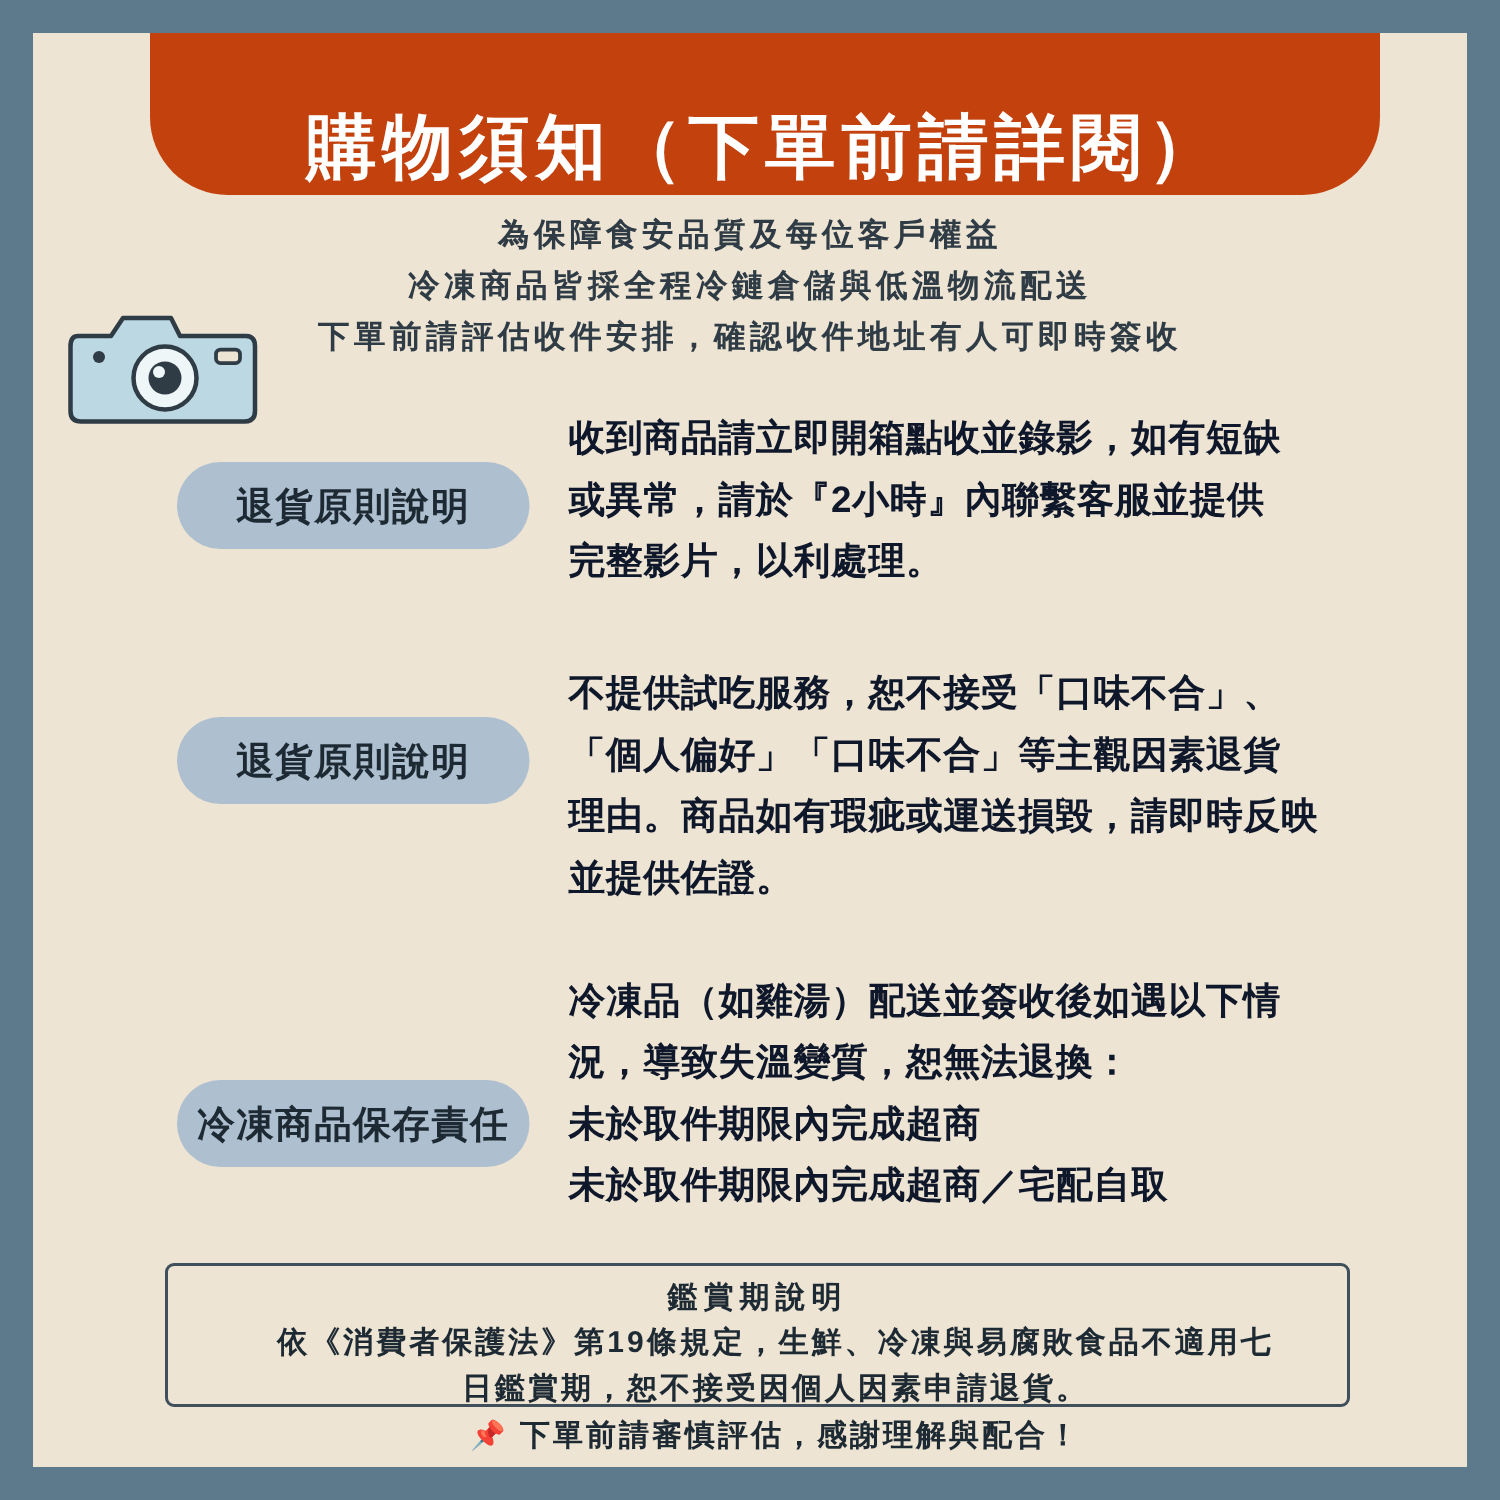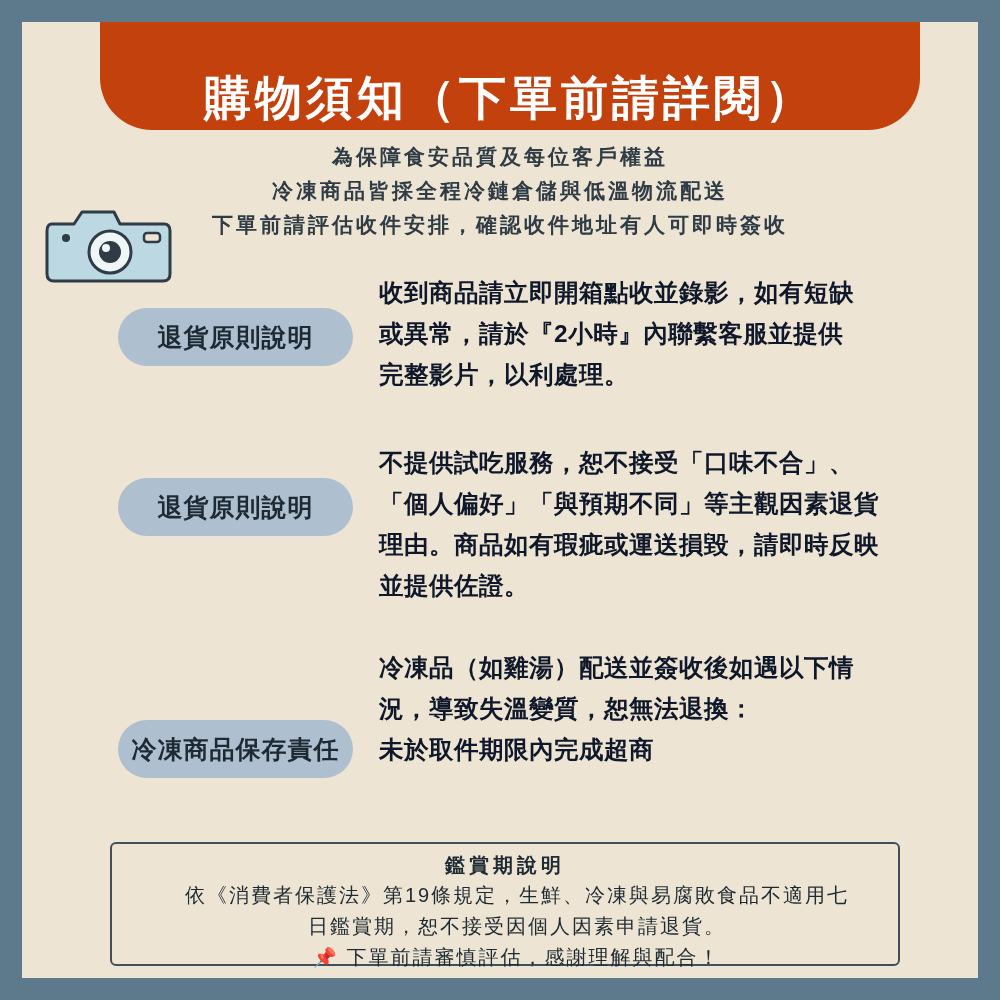--- a/index.html
+++ b/index.html
@@ -119,37 +119,37 @@
   #sec-3 { left: 96px; top: 625px; }
   #sec-3 .badge { width: 235px; height: 58px; margin-top: 73px; }
   #sec-3 .body-lines { margin-left: 26px; }
 
   
   .footer-box {
     position: absolute;
     left: 88px;
     top: 820px;
     width: 790px;
-    height: 124px;
+    height: 96px;
     border: 2px solid #3f4f5c;
     border-radius: 6px;
     box-sizing: border-box;
     text-align: center;
     padding-top: 6px;
     color: #1e2a33;
   }
   .footer-title {
     font-size: 20px;
     font-weight: bold;
     letter-spacing: 4px;
     line-height: 30px;
   }
   .footer-line {
     font-size: 20px;
-    font-weight: normal;
+    font-weight: bold;
     letter-spacing: 2px;
     line-height: 31px;
     white-space: nowrap;
     padding-left: 24px;
   }
   .pin { font-size: 19px; }
 </style>
 </head>
 <body>
 
@@ -183,32 +183,33 @@
         <div>收到商品請立即開箱點收並錄影，如有短缺</div>
         <div>或異常，請於『2小時』內聯繫客服並提供</div>
         <div>完整影片，以利處理。</div>
       </div>
     </div>
 
     <div class="section" id="sec-2">
       <div class="badge">退貨原則說明</div>
       <div class="body-lines">
         <div>不提供試吃服務，恕不接受「口味不合」、</div>
-        <div>「個人偏好」「與預期不同」等主觀因素退貨</div>
+        <div>「個人偏好」「口味不合」等主觀因素退貨</div>
         <div>理由。商品如有瑕疵或運送損毀，請即時反映</div>
         <div>並提供佐證。</div>
       </div>
     </div>
 
     <div class="section" id="sec-3">
       <div class="badge">冷凍商品保存責任</div>
       <div class="body-lines">
         <div>冷凍品（如雞湯）配送並簽收後如遇以下情</div>
         <div>況，導致失溫變質，恕無法退換：</div>
         <div>未於取件期限內完成超商</div>
+        <div>未於取件期限內完成超商／宅配自取</div>
       </div>
     </div>
 
     <div class="footer-box">
       <div class="footer-title">鑑賞期說明</div>
       <div class="footer-line">依《消費者保護法》第19條規定，生鮮、冷凍與易腐敗食品不適用七</div>
       <div class="footer-line">日鑑賞期，恕不接受因個人因素申請退貨。</div>
       <div class="footer-line">
         <span class="pin">📌</span>
         <span>下單前請審慎評估，感謝理解與配合！</span>

